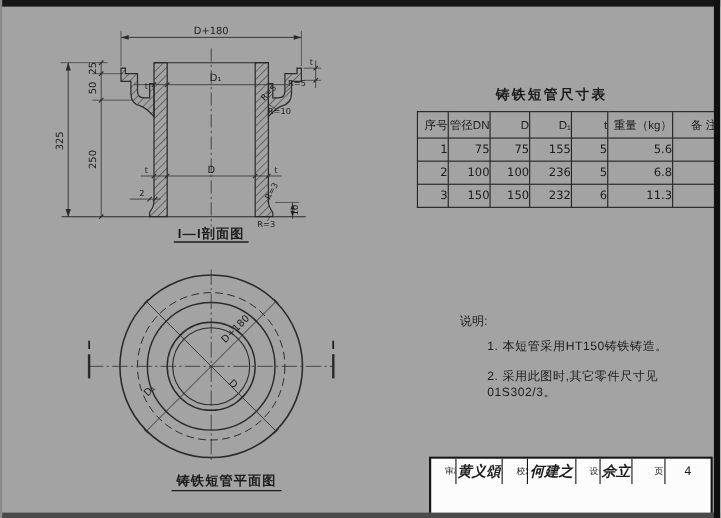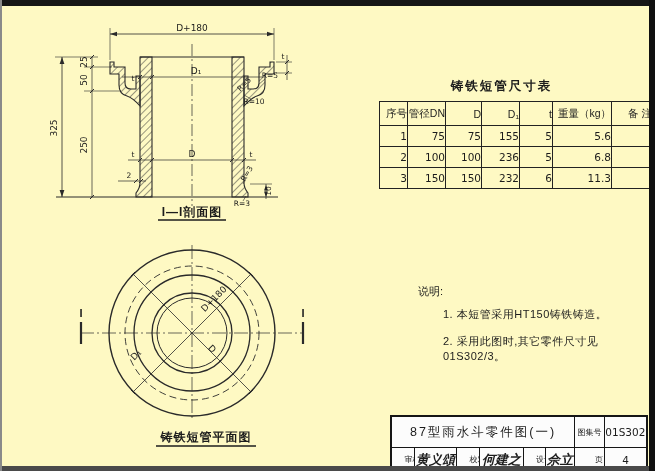--- a/index.html
+++ b/index.html
@@ -1,16 +1,16 @@
 <!DOCTYPE html>
 <html><head>
 <meta charset="utf-8">
 <style>
   html,body{margin:0;padding:0;background:#e8e8e8;}
-  .sheet{position:relative;width:655px;height:471px;background:#fef9c3;overflow:hidden;
+  .sheet{position:relative;width:655px;height:471px;background:#a3a3a3;overflow:hidden;
          font-family:"Liberation Sans",sans-serif;color:#1c1c1c;}
   .edge{position:absolute;z-index:50;}
   .edge-top{left:0;top:0;width:655px;height:6px;background:#161616;}
   .edge-bottom{left:0;top:466px;width:655px;height:5px;background:#4a4a4a;}
   .edge-left{left:0;top:0;width:2px;height:471px;background:#8a8a8a;}
   .edge-right{left:649px;top:0;width:6px;height:471px;background:#101010;}
 
   svg.draw{position:absolute;left:0;top:0;z-index:2;}
   svg text{fill:#1c1c1c;}
   .dimtxt{font-size:9px;font-family:"DejaVu Sans","Liberation Sans",sans-serif;}
@@ -237,25 +237,20 @@
     </table>
   </div>
 
   <div class="notes">
     <div class="nh">说明:</div>
     <div class="ni">1. 本短管采用HT150铸铁铸造。</div>
     <div class="ni">2. 采用此图时,其它零件尺寸见01S302/3。</div>
   </div>
 
   <div class="tblock">
-    <div class="tb-row tb-r1">
-      <div class="tb-cell tb-title">87型雨水斗零件图(一)</div>
-      <div class="tb-cell tb-atlas-label">图集号</div>
-      <div class="tb-cell tb-atlas-no">01S302</div>
-    </div>
     <div class="tb-row tb-r2">
       <div class="tb-cell tb-lab w23">审核</div>
       <div class="tb-cell tb-sig w43">黄义頌</div>
       <div class="tb-cell tb-lab w23">校对</div>
       <div class="tb-cell tb-sig w45">何建之</div>
       <div class="tb-cell tb-lab w22">设计</div>
       <div class="tb-cell tb-sig w30">佘立</div>
       <div class="tb-cell tb-lab w30">页</div>
       <div class="tb-cell tb-atlas-no w42">4</div>
     </div>

